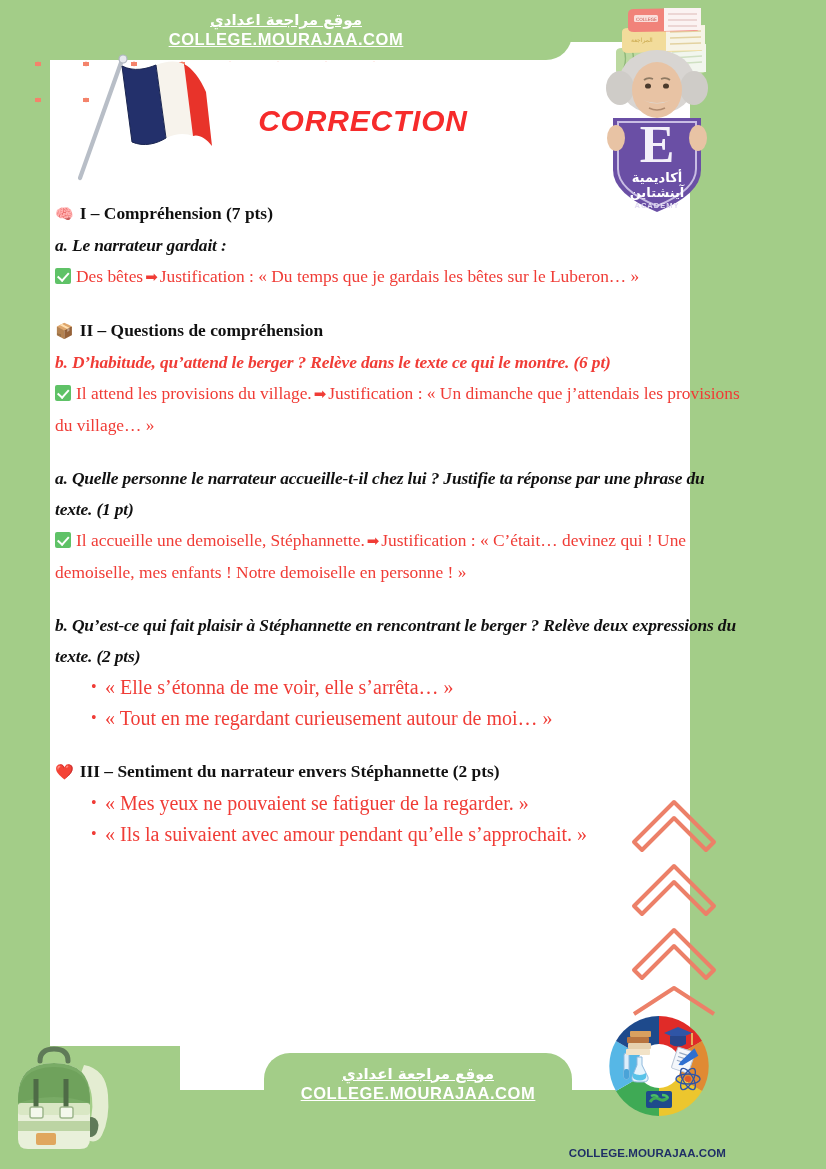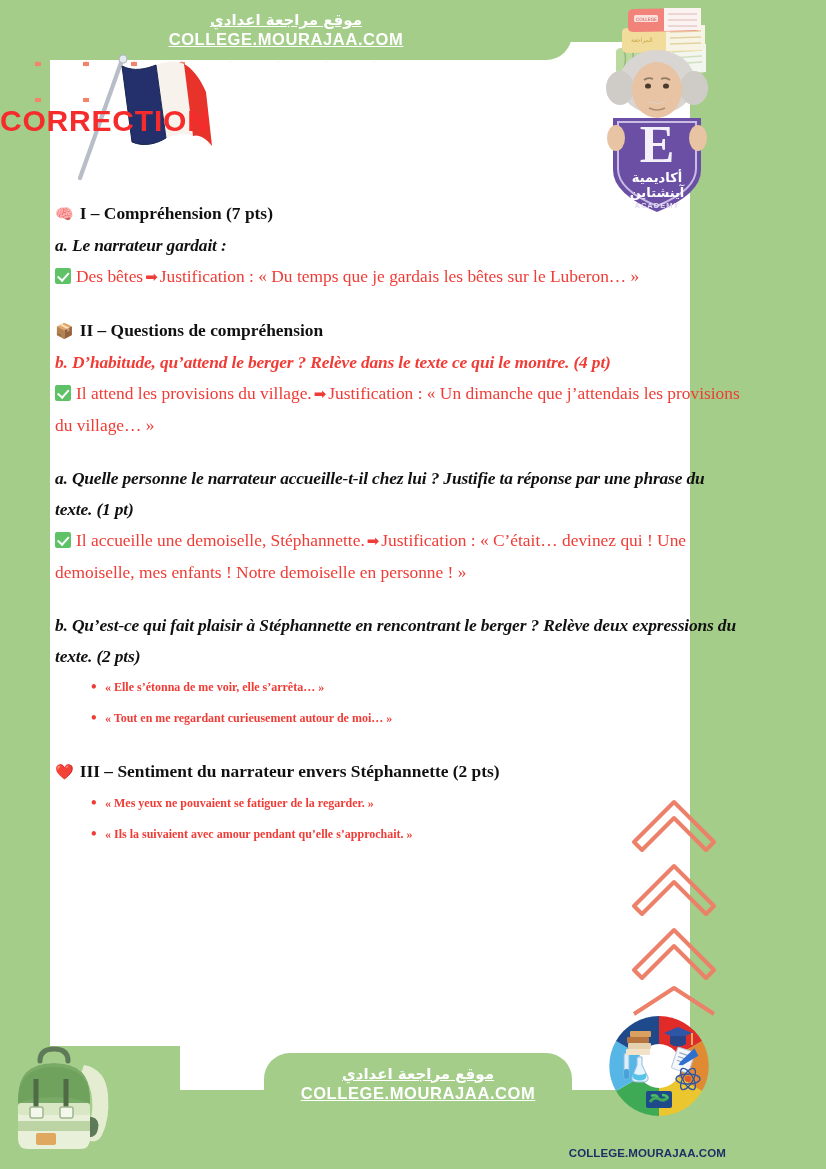--- a/index.html
+++ b/index.html
@@ -145,26 +145,28 @@
     position: absolute;
     left: 596px; top: 40px;
     width: 122px; height: 182px;
     z-index: 12;
   }
 
   .title-correction {
     position: absolute;
     left: 0; top: 104px;
     width: 726px;
+    text-align: center;
     font-family: "Liberation Sans", sans-serif;
     font-size: 30px;
     font-weight: bold;
     color: #f62b2b;
     letter-spacing: 0.8px;
     z-index: 13;
+    font-style: italic;
   }
 
   
   .chevrons {
     position: absolute;
     right: 18px; top: 788px;
     width: 96px; height: 230px;
     z-index: 8;
   }
 
@@ -225,23 +227,23 @@
     font-family: "DejaVu Sans", sans-serif;
     font-size: 15px;
     padding: 0 2px;
   }
   ul.just {
     list-style: none;
     margin: 0 0 0 36px;
     padding: 0;
   }
   ul.just li {
-    font-size: 12px;
+    font-size: 20px;
     line-height: 31px;
-    font-weight: bold;
+    font-weight: normal;
     color: #f03c36;
     position: relative;
     padding-left: 14px;
   }
   ul.just li::before {
     content: "\2022";
     position: absolute;
     left: 0; top: -1px;
     color: #f03c36;
     font-size: 16px;
@@ -403,21 +405,21 @@
     <div class="ans">
       <span class="chk"></span><span>Des bêtes</span><span class="arrow">➡</span><span>Justification : « Du temps que je gardais les bêtes sur le Luberon… »</span>
     </div>
 
     <div class="gap"></div>
 
     <div class="sec-head">
       <span class="emoji">📦</span>
       <span>II – Questions de compréhension</span>
     </div>
-    <div class="line red">b. D’habitude, qu’attend le berger ? Relève dans le texte ce qui le montre. (4 pt)</div>
+    <div class="line red">b. D’habitude, qu’attend le berger ? Relève dans le texte ce qui le montre. (6 pt)</div>
     <div class="ans">
       <span class="chk"></span><span>Il attend les provisions du village.</span><span class="arrow">➡</span><span>Justification : « Un dimanche que j’attendais les provisions du village… »</span>
     </div>
 
     <div class="gap"></div>
 
     <div class="line">a. Quelle personne le narrateur accueille-t-il chez lui ? Justifie ta réponse par une phrase du texte. (1 pt)</div>
     <div class="ans">
       <span class="chk"></span><span>Il accueille une demoiselle, Stéphannette.</span><span class="arrow">➡</span><span>Justification : « C’était… devinez qui ! Une demoiselle, mes enfants ! Notre demoiselle en personne ! »</span>
     </div>

